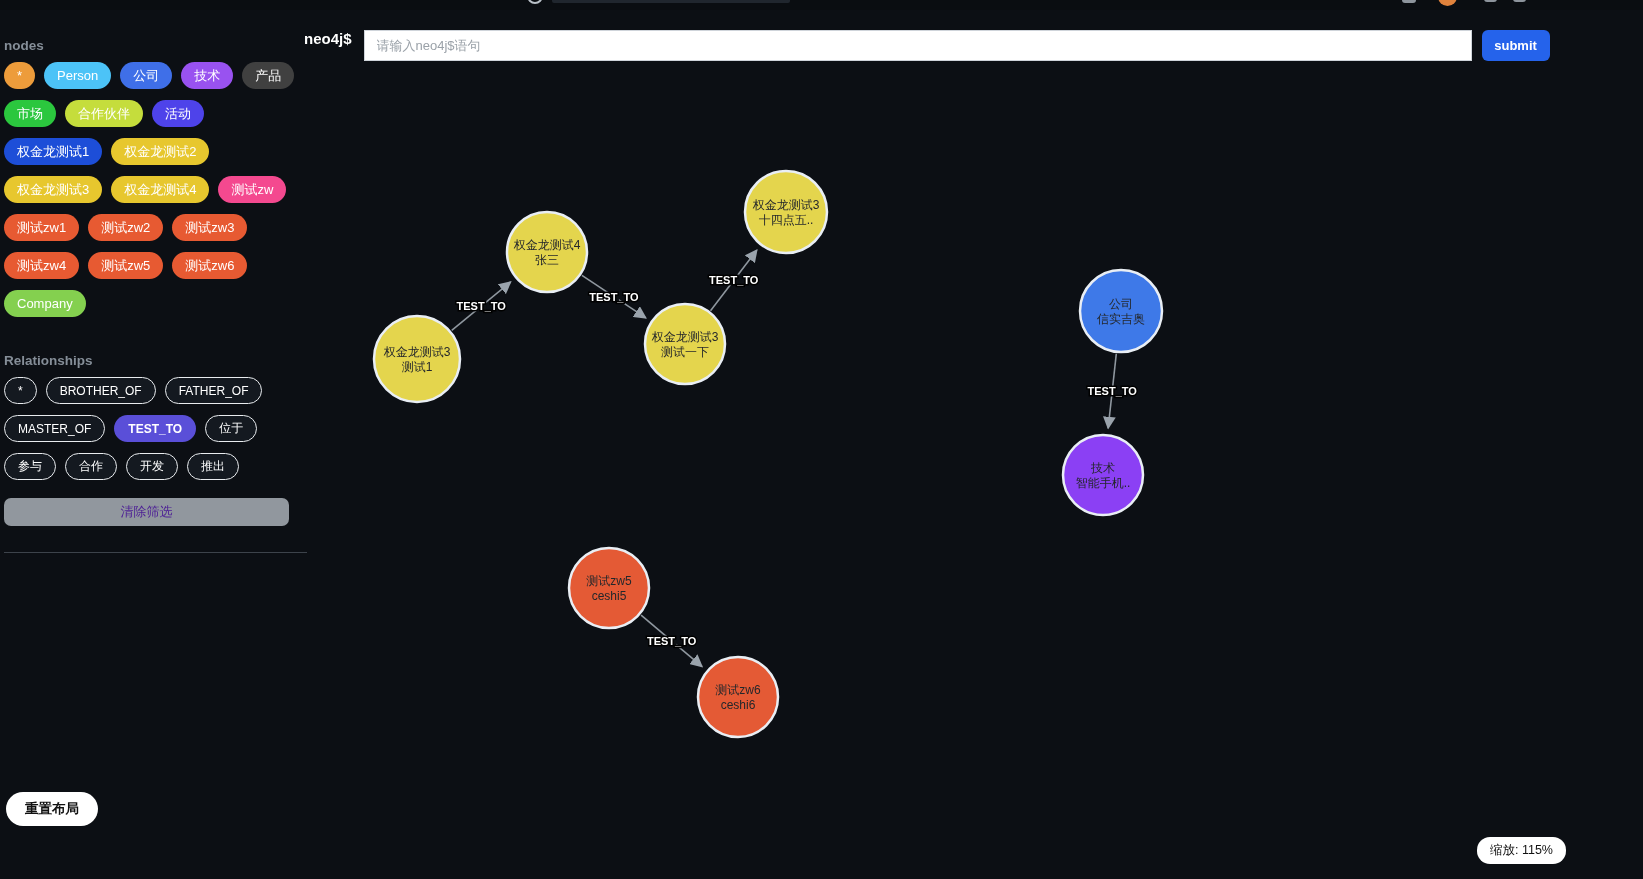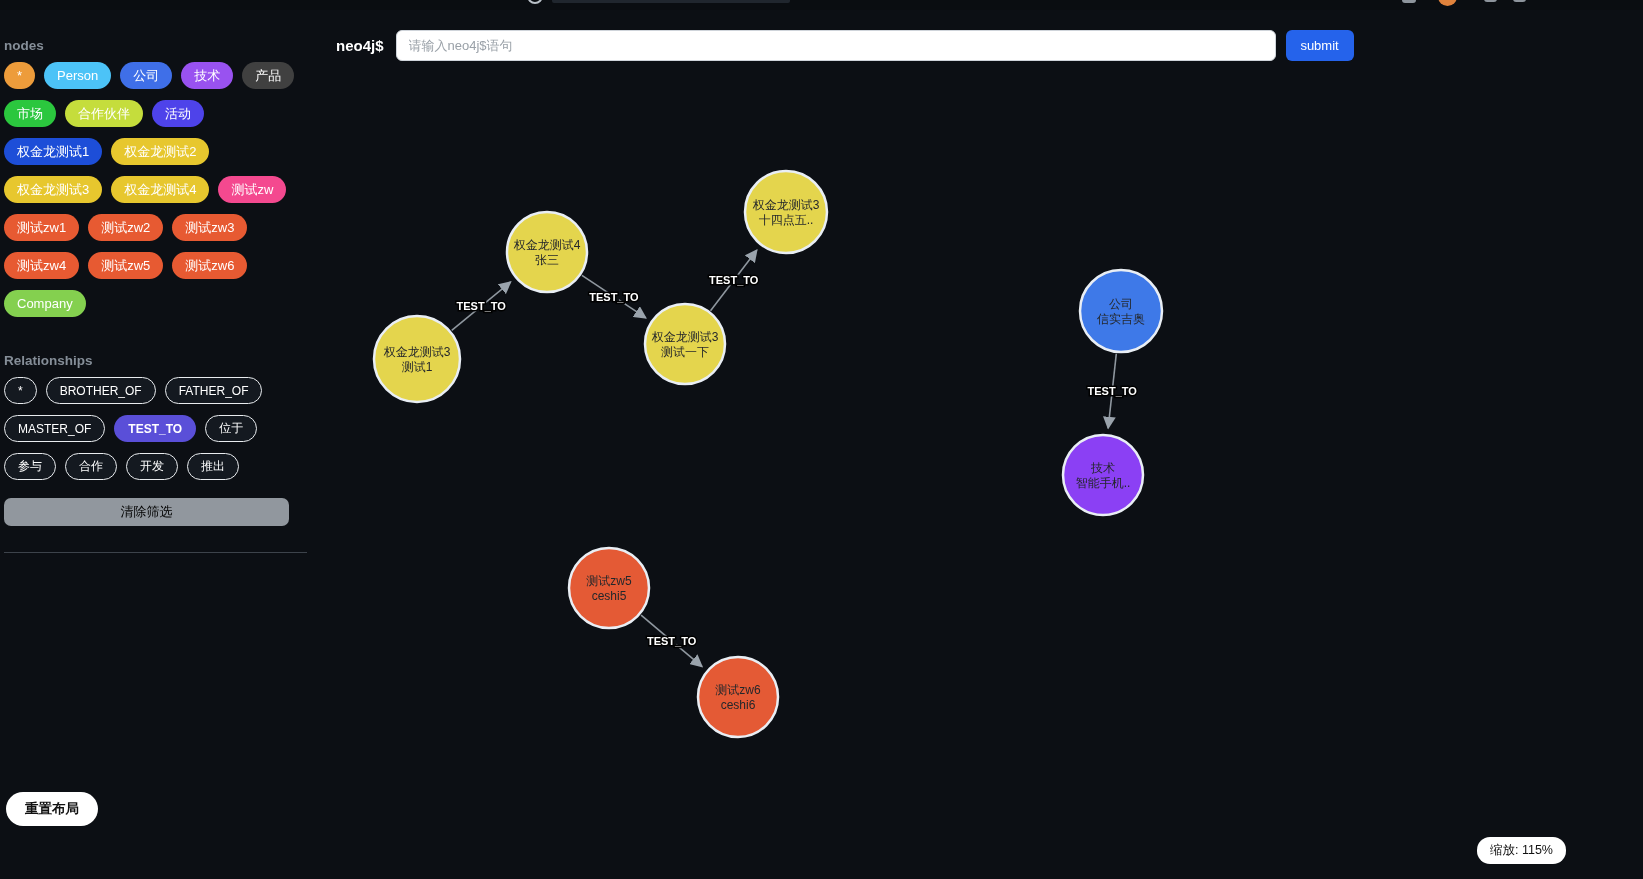--- a/index.html
+++ b/index.html
@@ -16,32 +16,32 @@
 
   
   .sidebar{position:absolute;top:0;left:0;width:307px;z-index:4;padding:38px 0 0 4px}
   .section-title{color:#858e98;font-size:13.5px;font-weight:700;margin:0 0 4px 0}
   .section-title.rel{margin-top:30px}
   .pill-list{display:flex;flex-wrap:wrap;width:301px;align-items:center}
   .pill{border:none;cursor:pointer;margin:5px 9px 6px 0;height:27px;padding:0 13px;
         border-radius:14px;font-size:13px;color:#fff;font-family:inherit;white-space:nowrap}
   .rel-pill{background:#141920;border:1px solid #e9ecef;height:27px;font-size:12px}
   .rel-pill.active{border-color:transparent;font-weight:700}
-  .clear-btn{display:block;width:285px;height:28px;margin-top:12px;background:#91979e;color:#000000;
+  .clear-btn{display:block;width:285px;height:28px;margin-top:12px;background:#91979e;color:#4c1d95;
              border:none;border-radius:7px;font-size:13px;cursor:pointer;font-family:Liberation Serif, serif}
   .sidebar-divider{width:303px;border-bottom:1px solid #3d434b;margin-top:26px}
 
   
-  .query-bar{position:absolute;top:30px;left:336px;z-index:5;display:flex;align-items:center}
+  .query-bar{position:absolute;top:30px;left:304px;z-index:5;display:flex;align-items:flex-start}
   .q-prefix{color:#fff;font-weight:700;font-size:15px;margin-right:12px}
-  .q-input{width:880px;height:31px;border:1px solid #cfd4da;border-radius:6px;padding:0 12px;
+  .q-input{width:1108px;height:31px;border:1px solid #cfd4da;border-radius:0;padding:0 12px;
            font-size:13px;font-family:inherit;color:#222;background:#fff;outline:none}
   .q-input::placeholder{color:#9aa1a8}
   .submit-btn{margin-left:10px;width:68px;height:31px;border:none;border-radius:6px;color:#fff;
-              font-size:13px;font-weight:400;cursor:pointer;font-family:inherit;background:#2563eb}
+              font-size:13px;font-weight:700;cursor:pointer;font-family:inherit;background:#2563eb}
 
   
   .reset-btn{position:absolute;left:6px;top:792px;z-index:5;background:#fff;color:#111;border:none;
              border-radius:17px;height:34px;padding:0 19px;font-size:13.5px;font-weight:600;
              cursor:pointer;font-family:inherit}
   .zoom-badge{position:absolute;top:837px;right:77px;z-index:5;background:#fff;color:#111;
               border-radius:13px;height:27px;line-height:27px;padding:0 13px;font-size:12.5px}
 
   
   .edge-line{stroke:#8f979f;stroke-width:1.6;fill:none}

